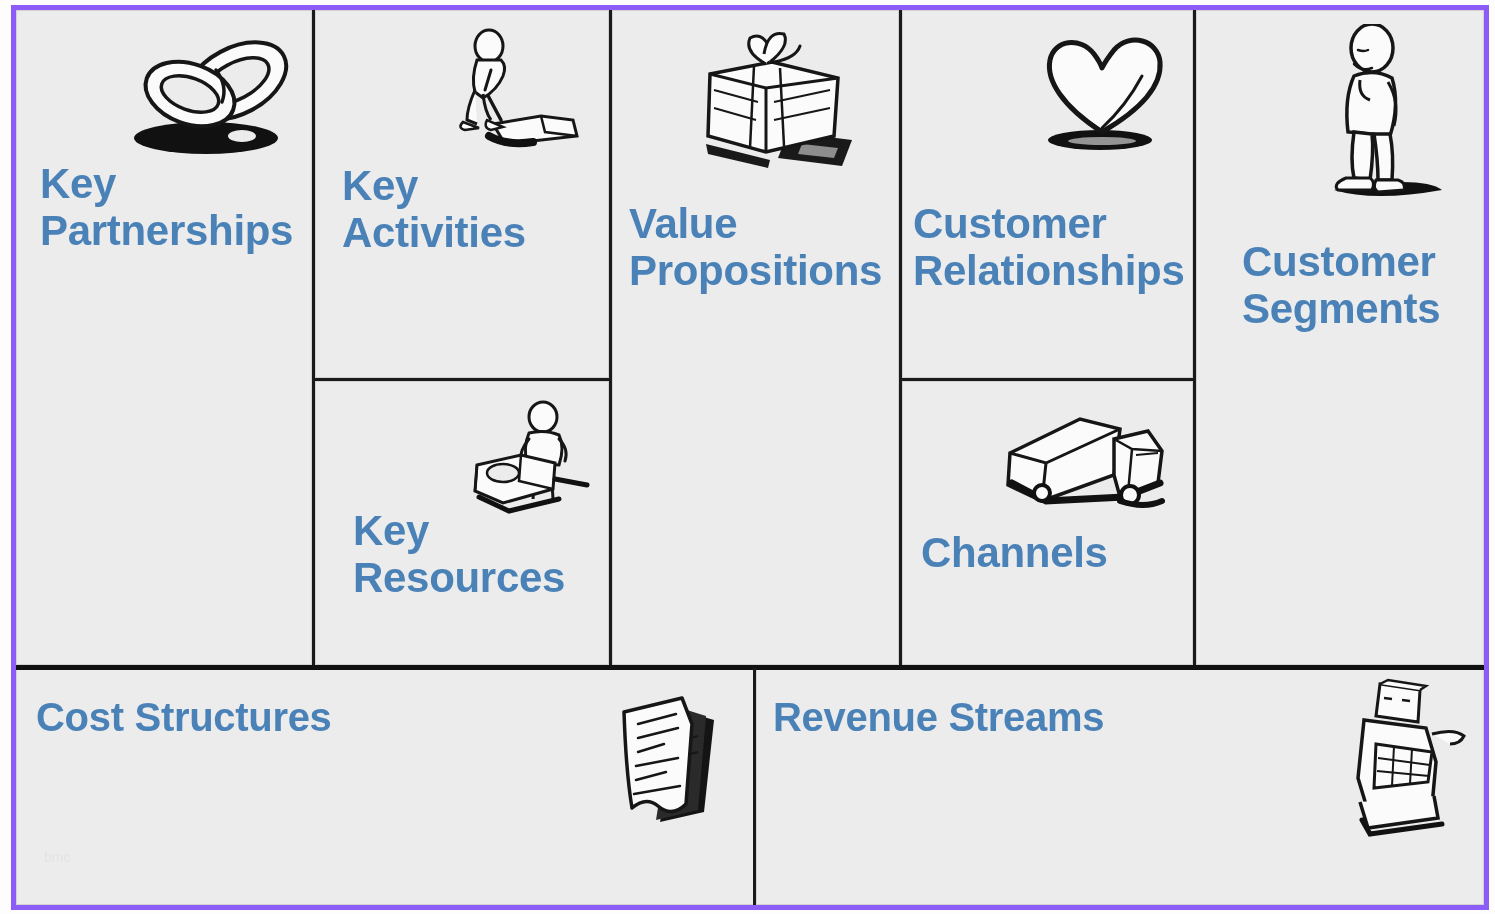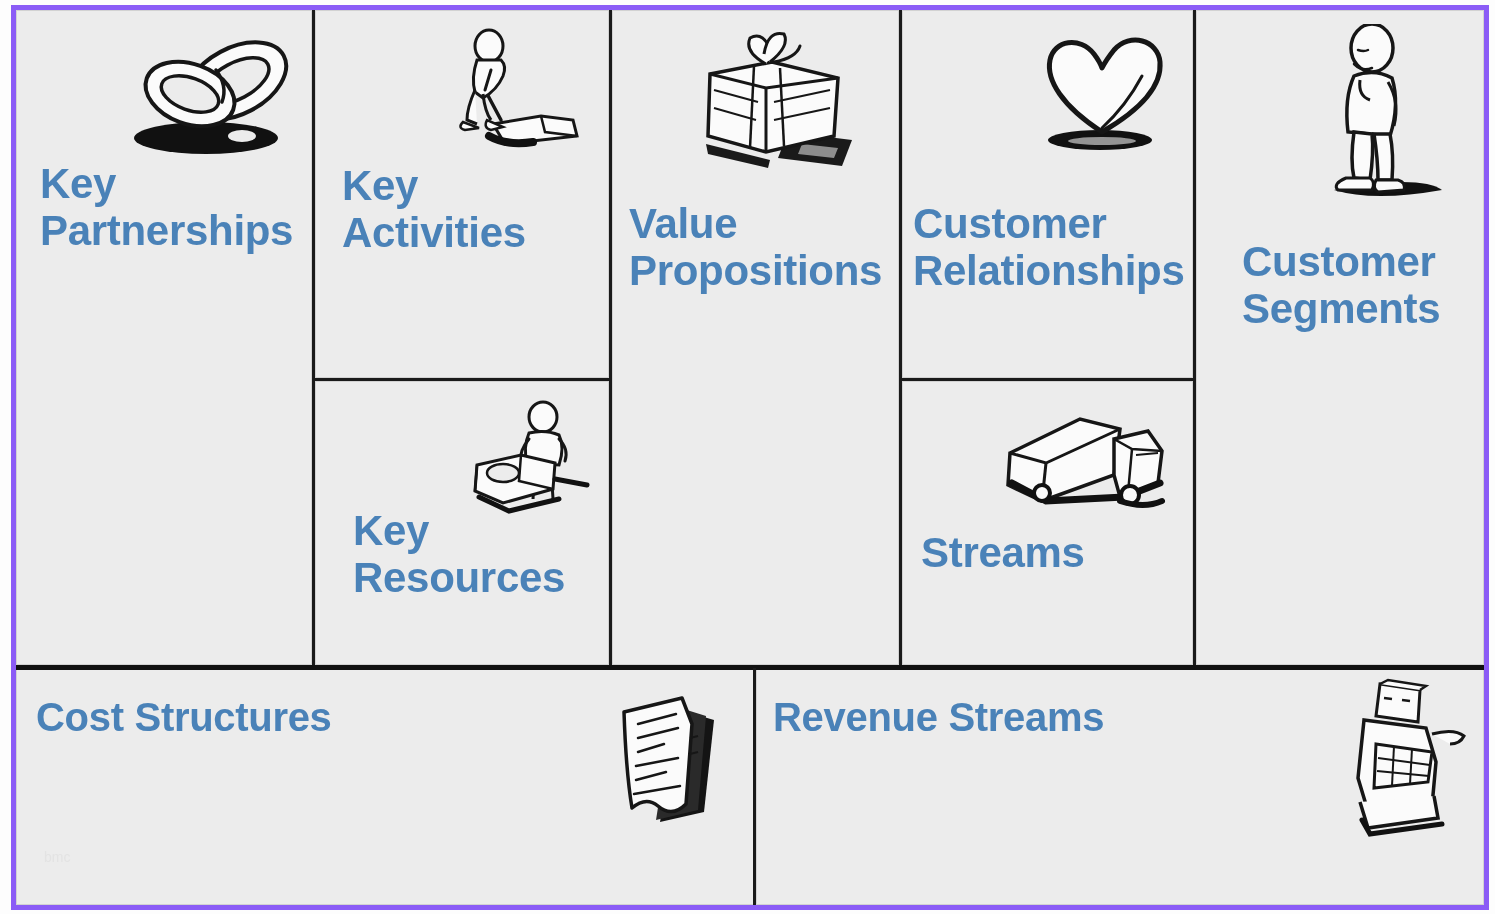--- a/index.html
+++ b/index.html
@@ -283,21 +283,21 @@
 
             <path d="M10 78 L44 96 L122 92 L158 78" fill="none" stroke="#111" stroke-width="7" stroke-linecap="round"></path>
 
             <circle cx="40" cy="88" r="8" fill="#fbfbfb" stroke="#111" stroke-width="4"></circle>
             <circle cx="128" cy="90" r="9" fill="#fbfbfb" stroke="#111" stroke-width="4"></circle>
 
             <path d="M118 96 q24 8 42 0" fill="none" stroke="#111" stroke-width="6" stroke-linecap="round"></path>
           </svg>
         </div>
 
-        <div class="cell-title t-ch">Streams</div>
+        <div class="cell-title t-ch">Channels</div>
       </div>
 
       <div class="cell" style="left:1180px; top:0px; width:288px; height:655px;">
         <div class="cell-inner"></div>
 
         <div class="icon-holder" style="left:118px; top:14px; width:150px; height:180px;">
           <svg width="150" height="180" viewBox="0 0 150 180">
 
             <path d="M20 166 q40 12 108 0 q-10 -8 -40 -8 q-40 0 -68 8 Z" fill="#111"></path>
 

